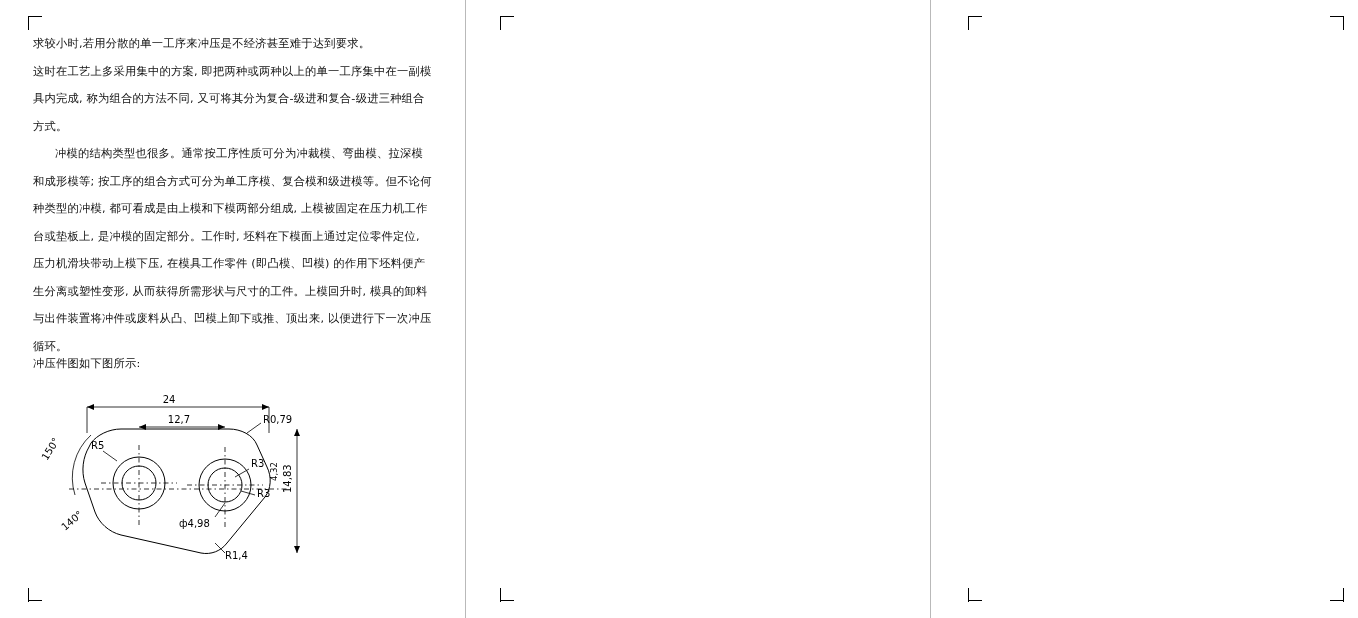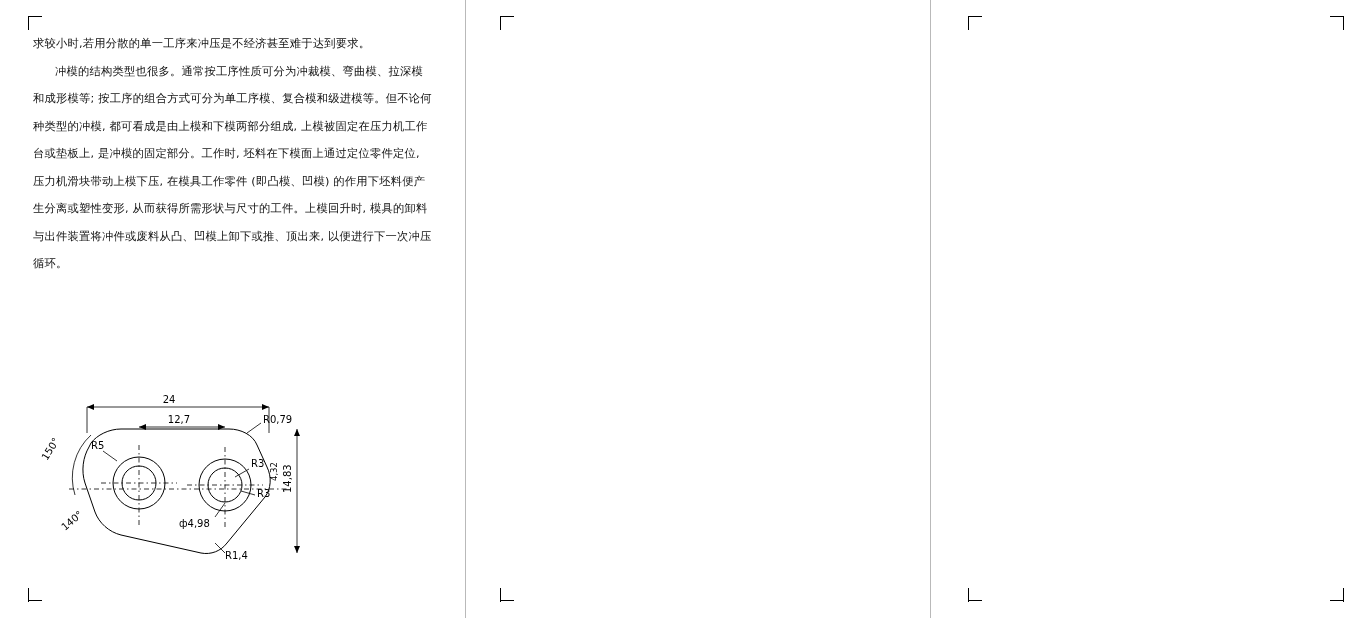--- a/index.html
+++ b/index.html
@@ -119,21 +119,25 @@
   <div class="crop v" style="left:1343px; top:16px;"></div>
   <div class="crop h" style="left:1330px; top:600px;"></div>
   <div class="crop v" style="left:1343px; top:588px;"></div>
 
   <div class="col-sep sep-1"></div>
   <div class="col-sep sep-2"></div>
 
   <div class="col col-1">
     <div class="body-text c1-text">
       <p>求较小时,若用分散的单一工序来冲压是不经济甚至难于达到要求。</p>
+      <p>这时在工艺上多采用集中的方案, 即把两种或两种以上的单一工序集中在一副模具内完成, 称为组合的方法不同, 又可将其分为复合-级进和复合-级进三种组合方式。</p>
       <p class="indent">冲模的结构类型也很多。通常按工序性质可分为冲裁模、弯曲模、拉深模和成形模等; 按工序的组合方式可分为单工序模、复合模和级进模等。但不论何种类型的冲模, 都可看成是由上模和下模两部分组成, 上模被固定在压力机工作台或垫板上, 是冲模的固定部分。工作时, 坯料在下模面上通过定位零件定位, 压力机滑块带动上模下压, 在模具工作零件 (即凸模、凹模) 的作用下坯料便产生分离或塑性变形, 从而获得所需形状与尺寸的工件。上模回升时, 模具的卸料与出件装置将冲件或废料从凸、凹模上卸下或推、顶出来, 以便进行下一次冲压循环。</p>
+    </div>
+    <div class="body-text c1-last">
+      <p>冲压件图如下图所示:</p>
     </div>
 
     <div class="c1-figure">
       <svg width="300" height="190" viewBox="0 0 300 190">
 
         <path class="stroke" d="M60,62 L62,58 C68,50 80,44 92,44 L200,44 C212,44 224,50 228,60
                                  L238,82 C243,92 242,104 236,112 L198,158 C192,166 182,170 172,168
                                  L92,150 C80,147 70,138 66,127 L56,98 C52,86 54,72 60,62 Z"></path>
 
         <path class="stroke-thin" d="M46,110 A58,58 0 0 1 62,50"></path>

